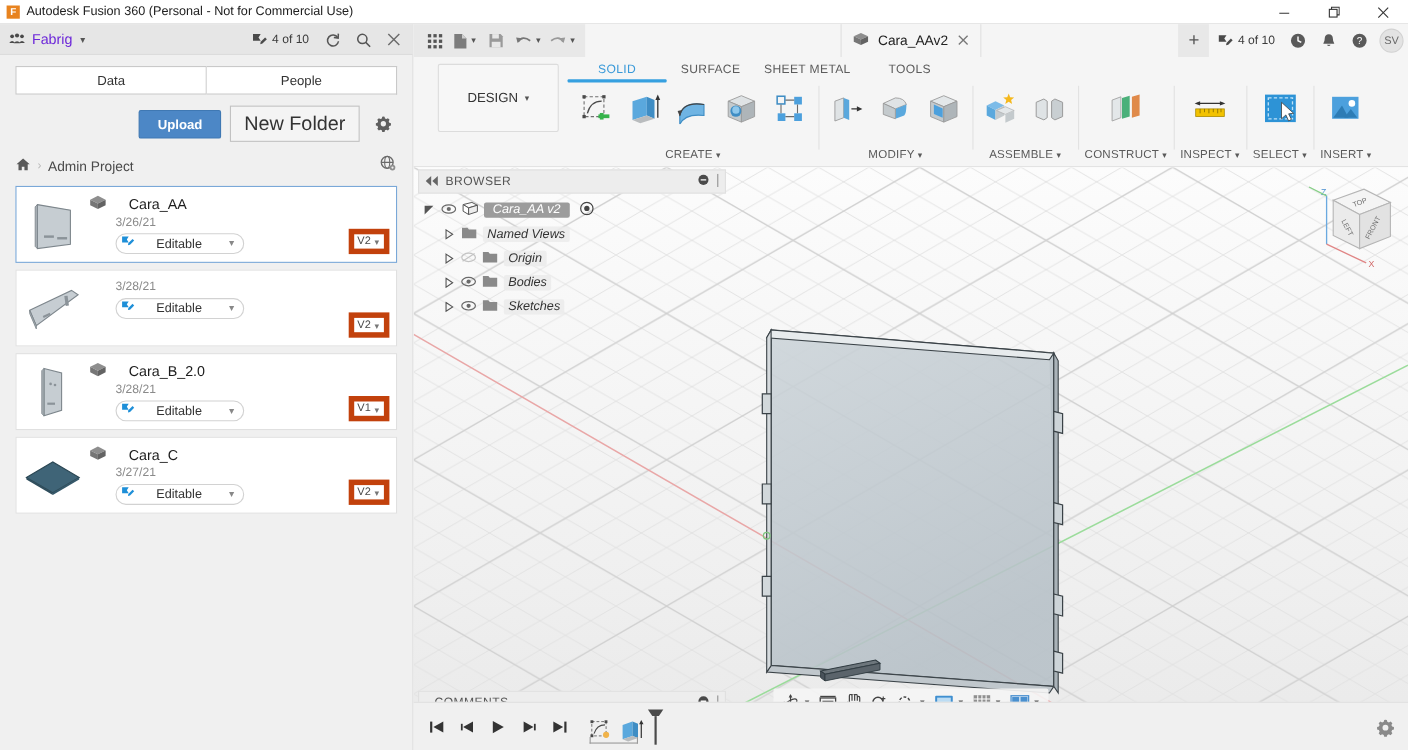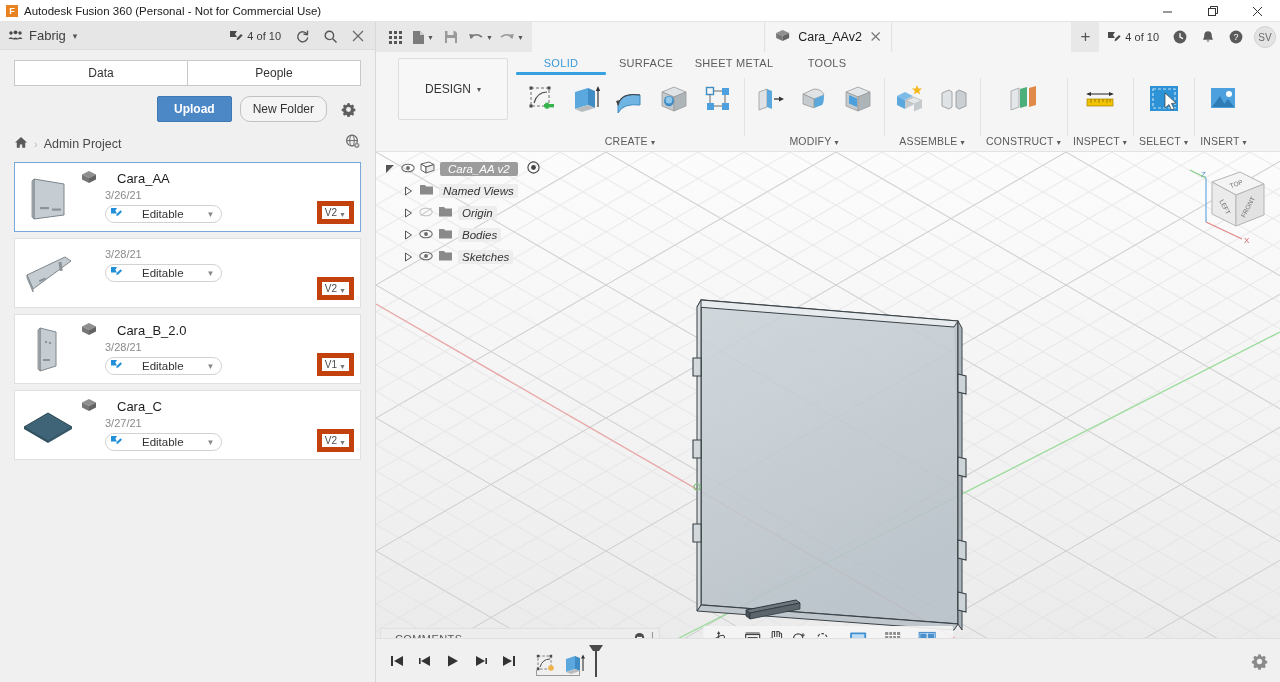--- a/index.html
+++ b/index.html
@@ -34,41 +34,41 @@
   
   .datapanel {
     position:absolute; left:0; top:22px; width:376px; height:660px;
     background:#f0f0f0; border-right:1px solid #d8d8d8;
   }
   .dp-header {
     height:28px; background:#e6e6e6; display:flex; align-items:center;
     border-bottom:1px solid #dcdcdc; position:relative;
   }
   .dp-people-ico { margin-left:8px; margin-right:6px; display:flex; }
-  .dp-hubname { font-size:13px; color:#404040; }
+  .dp-hubname { font-size:13px; color:#6d28d9; }
   .dp-caret { margin-left:7px; color:#555; font-size:9px; }
   .dp-hdr-right { position:absolute; right:4px; top:0; height:28px; display:flex; align-items:center; gap:2px;}
   .dp-editcount { display:flex; align-items:center; gap:4px; font-size:11px; color:#3b3b3b; margin-right:6px;}
   .ico-btn { width:26px; height:26px; display:flex; align-items:center; justify-content:center; border-radius:2px; }
 
   .dp-tabs { display:flex; margin:10px 14px 0 14px; height:26px; }
   .dp-tab {
     flex:1; border:1px solid #c9c9c9; background:#fff; display:flex;
     align-items:center; justify-content:center; font-size:12px; color:#333;
   }
   .dp-tab + .dp-tab { border-left:none; }
 
   .dp-actions { display:flex; align-items:center; justify-content:flex-end; gap:8px; margin:10px 14px 0 14px; }
   .btn-upload {
     background:#4c87c6; color:#fff; border:1px solid #3f78b3; font-size:12px; font-weight:bold;
     padding:5px 16px; border-radius:2px;
   }
   .btn-newfolder {
-    background:#f4f4f4; color:#333; border:1px solid #c2c2c2; font-size:12px;
-    padding:5px 12px; border-radius:10px;
+    background:#f4f4f4; color:#333; border:1px solid #c2c2c2; font-size:18px;
+    padding:5px 12px; border-radius:0;
   }
 
   .dp-breadcrumb {
     display:flex; align-items:center; gap:6px; margin:12px 14px 0 14px;
     height:20px; position:relative; color:#4a4a4a; font-size:12.5px;
   }
   .bc-sep { color:#bbb; font-size:11px; }
   .bc-globe { position:absolute; right:0; top:0; }
 
   .dp-list { margin:8px 14px 0 14px; }
@@ -847,20 +847,42 @@
           <text x="64" y="48" font-size="6.5" fill="#6f6f6f" text-anchor="middle" font-family="Liberation Sans, sans-serif" transform="rotate(-62 64 48)">FRONT</text>
           <line x1="20" y1="18" x2="20" y2="62" stroke="#6aa9e0" stroke-width="1.2"></line>
           <text x="15" y="17" font-size="8" fill="#4a8fd0" font-family="Liberation Sans, sans-serif">Z</text>
           <line x1="20" y1="62" x2="56" y2="79" stroke="#e08585" stroke-width="1.2"></line>
           <text x="58" y="83" font-size="8" fill="#d06565" font-family="Liberation Sans, sans-serif">X</text>
           <line x1="20" y1="18" x2="4" y2="10" stroke="#86cf86" stroke-width="1.2"></line>
         </svg>
       </div>
 
       <div class="browser-pal">
+        <div class="bp-head">
+          <span class="bp-collapse">
+            <svg width="12" height="9" viewBox="0 0 12 9">
+                <polygon points="5,0 5,9 0,4.5" fill="#666"></polygon>
+                <polygon points="11,0 11,9 6,4.5" fill="#666"></polygon>
+              </svg>
+          </span>
+          <span class="bp-title">BROWSER</span>
+          <span class="bp-head-right">
+            <span>
+              <svg width="11" height="11" viewBox="0 0 11 11">
+                  <circle cx="5.5" cy="5.5" r="4.6" fill="#4a4a4a"></circle>
+                  <line x1="3" y1="5.5" x2="8" y2="5.5" stroke="#fff" stroke-width="1.3"></line>
+                </svg>
+            </span>
+            <span>
+              <svg width="5" height="12" viewBox="0 0 5 12">
+                  <line x1="2.5" y1="0" x2="2.5" y2="12" stroke="#999" stroke-width="1.1"></line>
+                </svg>
+            </span>
+          </span>
+        </div>
         <div class="tree">
 
           <div class="tnode root">
             <span class="arrow">
               <svg width="10" height="10" viewBox="0 0 10 10">
                   <polygon points="1,1 9,1 1,9" fill="#555"></polygon>
                 </svg>
             </span>
             <span>
               <svg width="14" height="10" viewBox="0 0 14 10">

